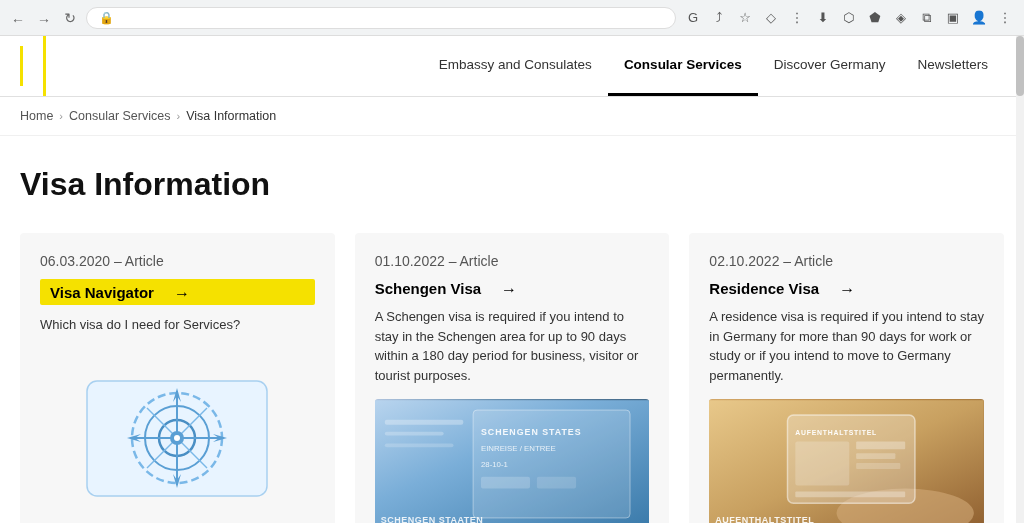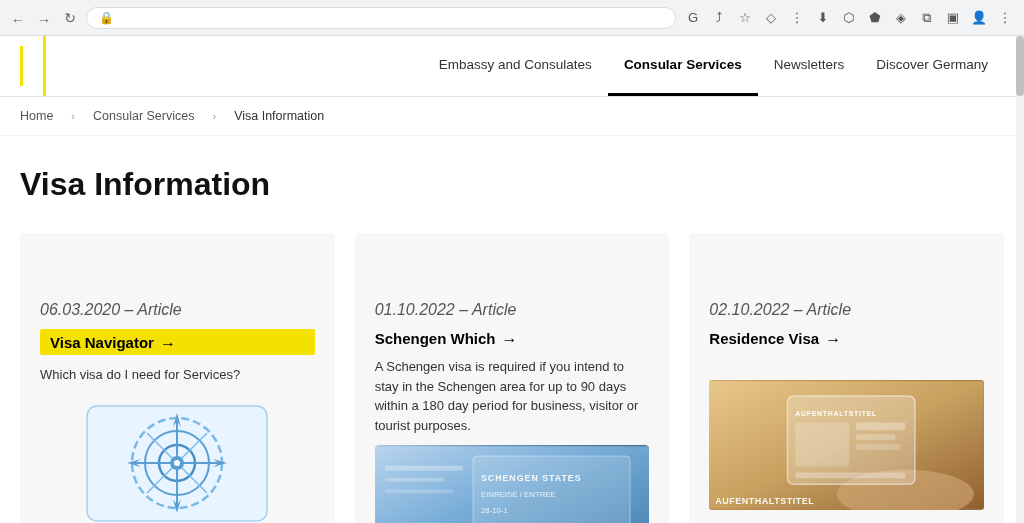--- a/index.html
+++ b/index.html
@@ -114,21 +114,21 @@
       color: #000;
     }
 
     
     .breadcrumb {
       padding: 12px 20px;
       font-size: 12.5px;
       color: #555;
       display: flex;
       align-items: center;
-      gap: 18px;
+      gap: 6px;
       border-bottom: 1px solid #f0f0f0;
     }
     .breadcrumb a {
       color: #555;
       text-decoration: none;
       cursor: pointer;
     }
     .breadcrumb .sep { color: #999; font-size: 11px; }
     .breadcrumb .current { color: #333; }
 
@@ -156,30 +156,28 @@
       padding: 20px;
       flex: 1;
       min-height: 320px;
       display: flex;
       flex-direction: column;
       gap: 10px;
       overflow: hidden;
     }
 
     .card-date {
-      font-size: 16px;
+      font-size: 14px;
       color: #555;
-      font-style: italic;
-      margin-top: 48px;
     }
 
     .card-title-link {
       display: inline-flex;
       align-items: center;
-      gap: 6px;
+      gap: 20px;
       font-size: 15px;
       font-weight: 700;
       color: #000;
       text-decoration: none;
       cursor: pointer;
     }
     .card-title-link.highlighted {
       background: #f5e100;
       padding: 4px 10px;
       border-radius: 2px;
@@ -304,22 +302,22 @@
 
   <div class="site-wrapper">
 
     <div class="top-nav">
       <div class="logo-area">
         <div class="logo-bar"></div>
       </div>
       <nav class="nav-links">
         <a class="nav-link">Embassy and Consulates</a>
         <a class="nav-link active">Consular Services</a>
+        <a class="nav-link">Discover Germany</a>
         <a class="nav-link">Newsletters</a>
-        <a class="nav-link">Discover Germany</a>
       </nav>
     </div>
 
     <div class="breadcrumb">
       <a>Home</a>
       <span class="sep">›</span>
       <a>Consular Services</a>
       <span class="sep">›</span>
       <span class="current">Visa Information</span>
     </div>
@@ -367,21 +365,21 @@
                 <circle cx="0" cy="0" r="3" fill="#fff"></circle>
               </g>
             </svg>
           </div>
         </div>
       </div>
 
       <div class="card">
         <div class="card-date">01.10.2022 – Article</div>
         <a class="card-title-link">
-          <span>Schengen Which</span>
+          <span>Schengen Visa</span>
           <span class="arrow">→</span>
         </a>
         <div class="card-description">A Schengen visa is required if you intend to stay in the Schengen area for up to 90 days within a 180 day period for business, visitor or tourist purposes.</div>
         <div class="card-image">
           <div class="schengen-photo">
 
             <svg width="100%" height="130" viewBox="0 0 280 130" xmlns="http://www.w3.org/2000/svg" style="position:absolute;top:0;left:0;">
               <rect width="280" height="130" fill="url(#pg)"></rect>
               <defs>
                 <linearGradient id="pg" x1="0" y1="0" x2="1" y2="1">
@@ -406,20 +404,21 @@
           </div>
         </div>
       </div>
 
       <div class="card">
         <div class="card-date">02.10.2022 – Article</div>
         <a class="card-title-link">
           <span>Residence Visa</span>
           <span class="arrow">→</span>
         </a>
+        <div class="card-description">A residence visa is required if you intend to stay in Germany for more than 90 days for work or study or if you intend to move to Germany permanently.</div>
         <div class="card-image">
           <div class="residence-photo">
             <svg width="100%" height="130" viewBox="0 0 280 130" xmlns="http://www.w3.org/2000/svg" style="position:absolute;top:0;left:0;">
               <defs>
                 <linearGradient id="rg" x1="0" y1="0" x2="1" y2="1">
                   <stop offset="0%" stop-color="#e8c88a"></stop>
                   <stop offset="50%" stop-color="#c8a060"></stop>
                   <stop offset="100%" stop-color="#906030"></stop>
                 </linearGradient>
               </defs>

